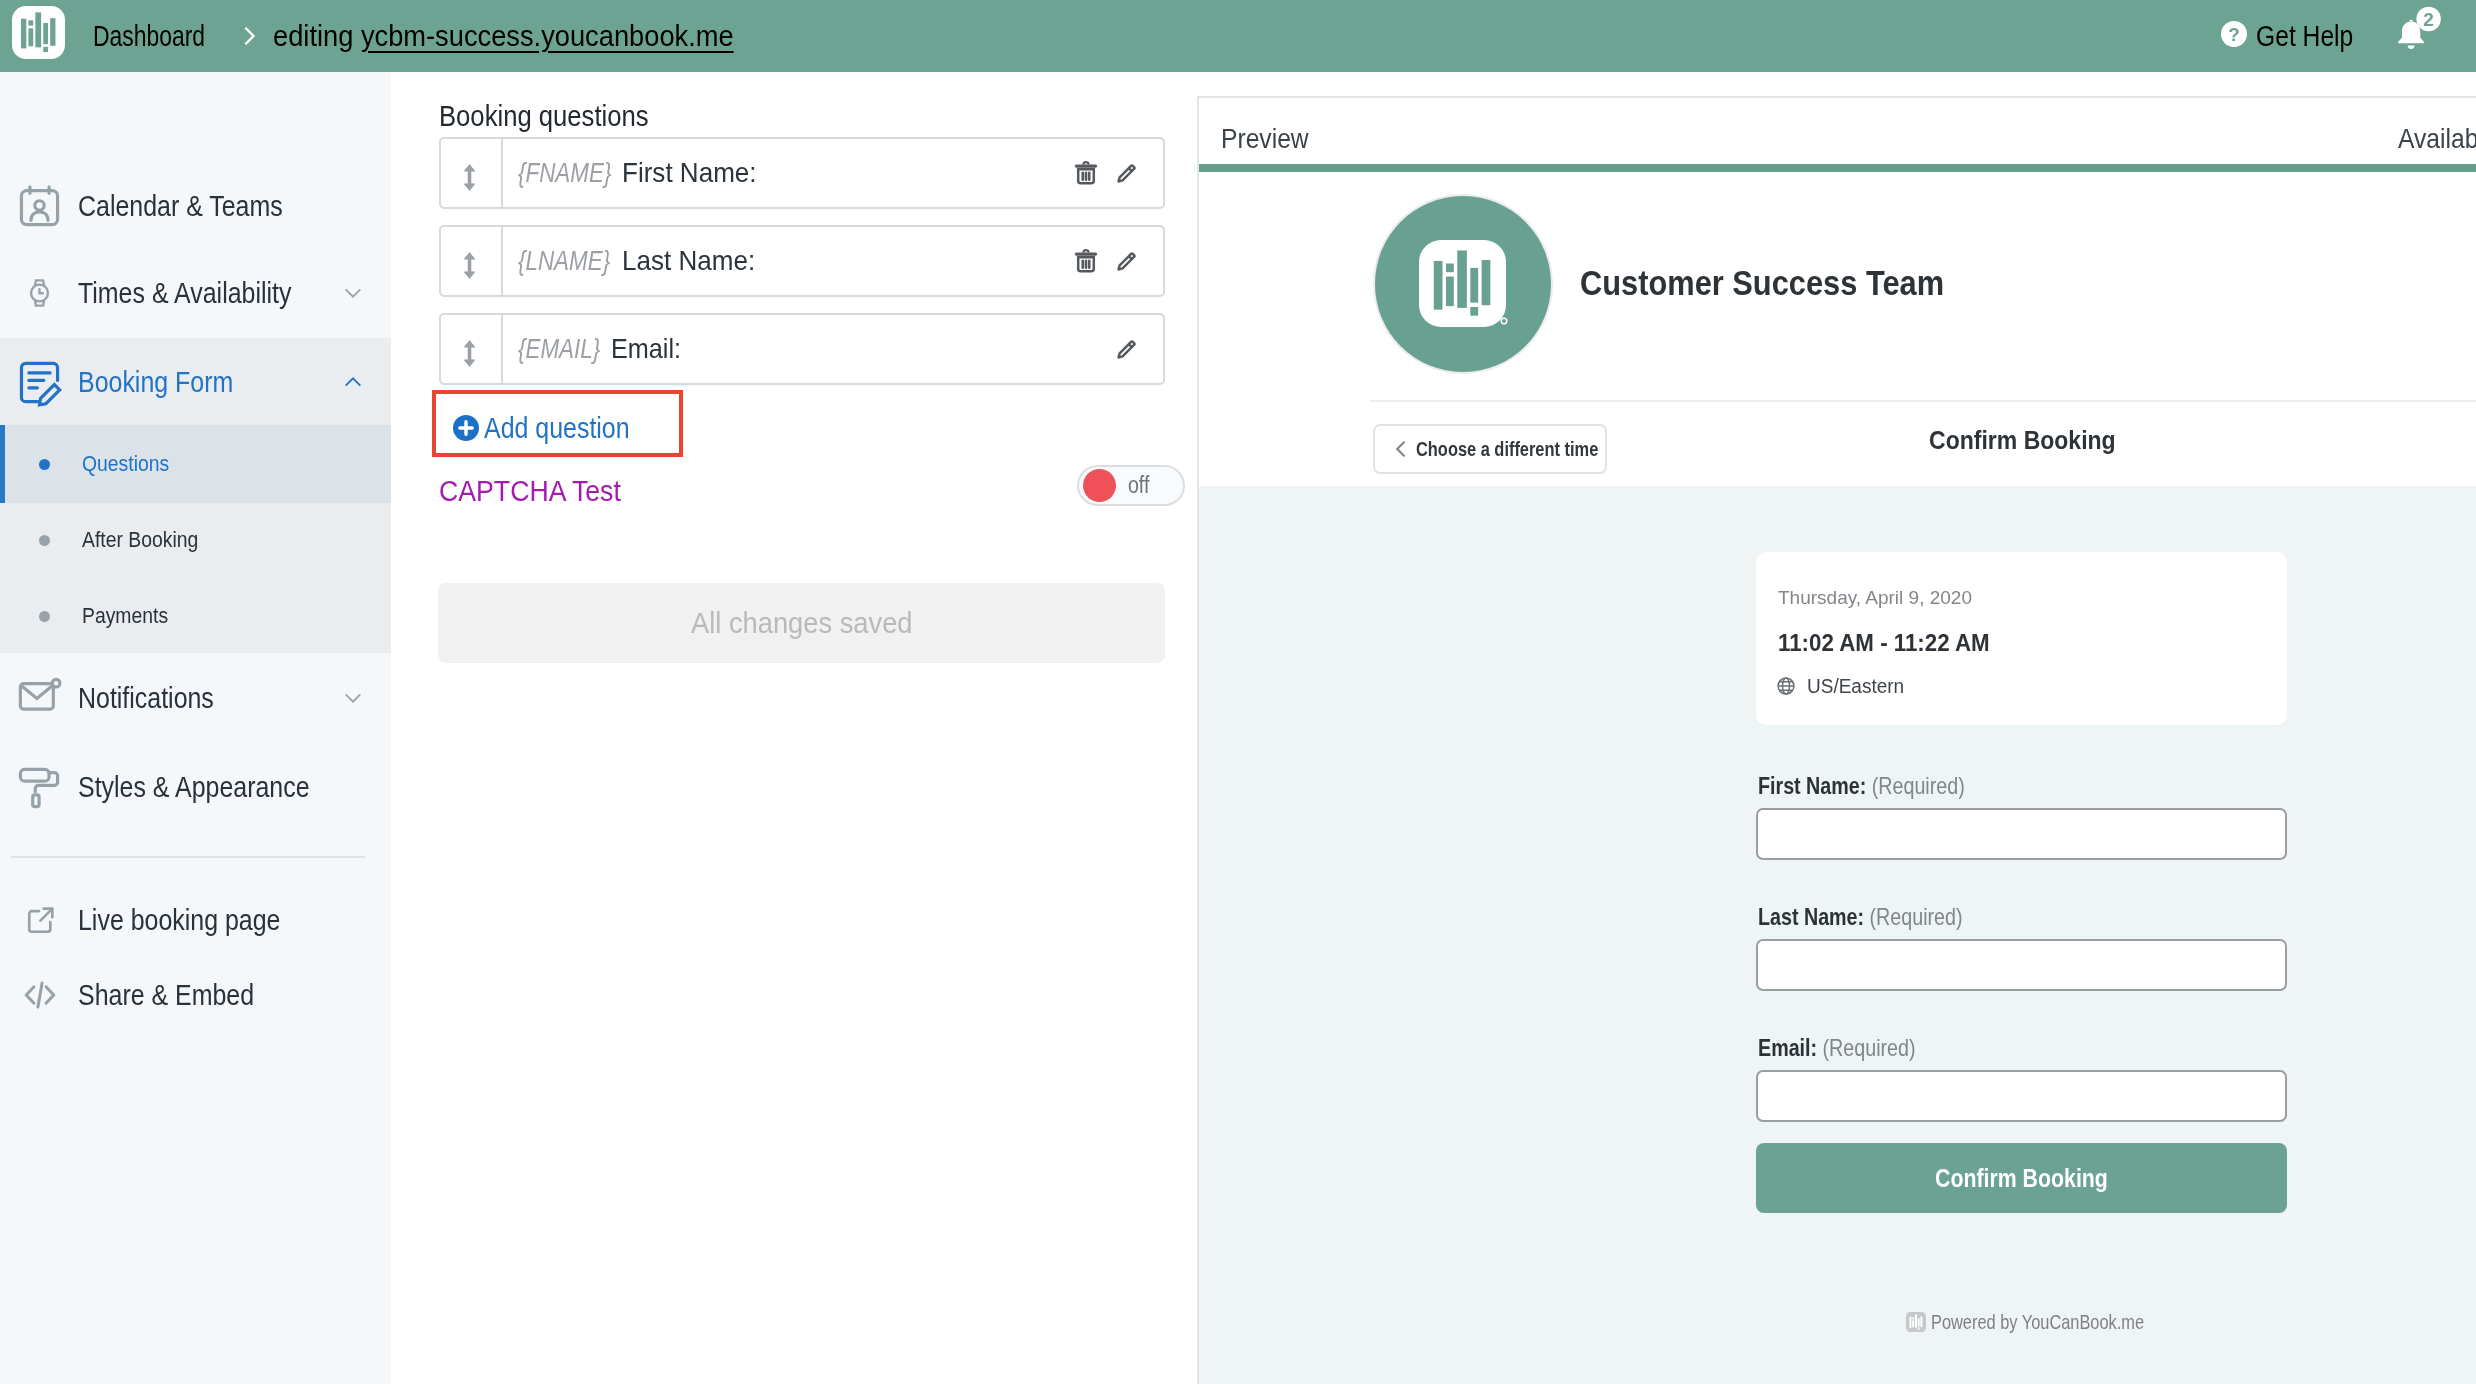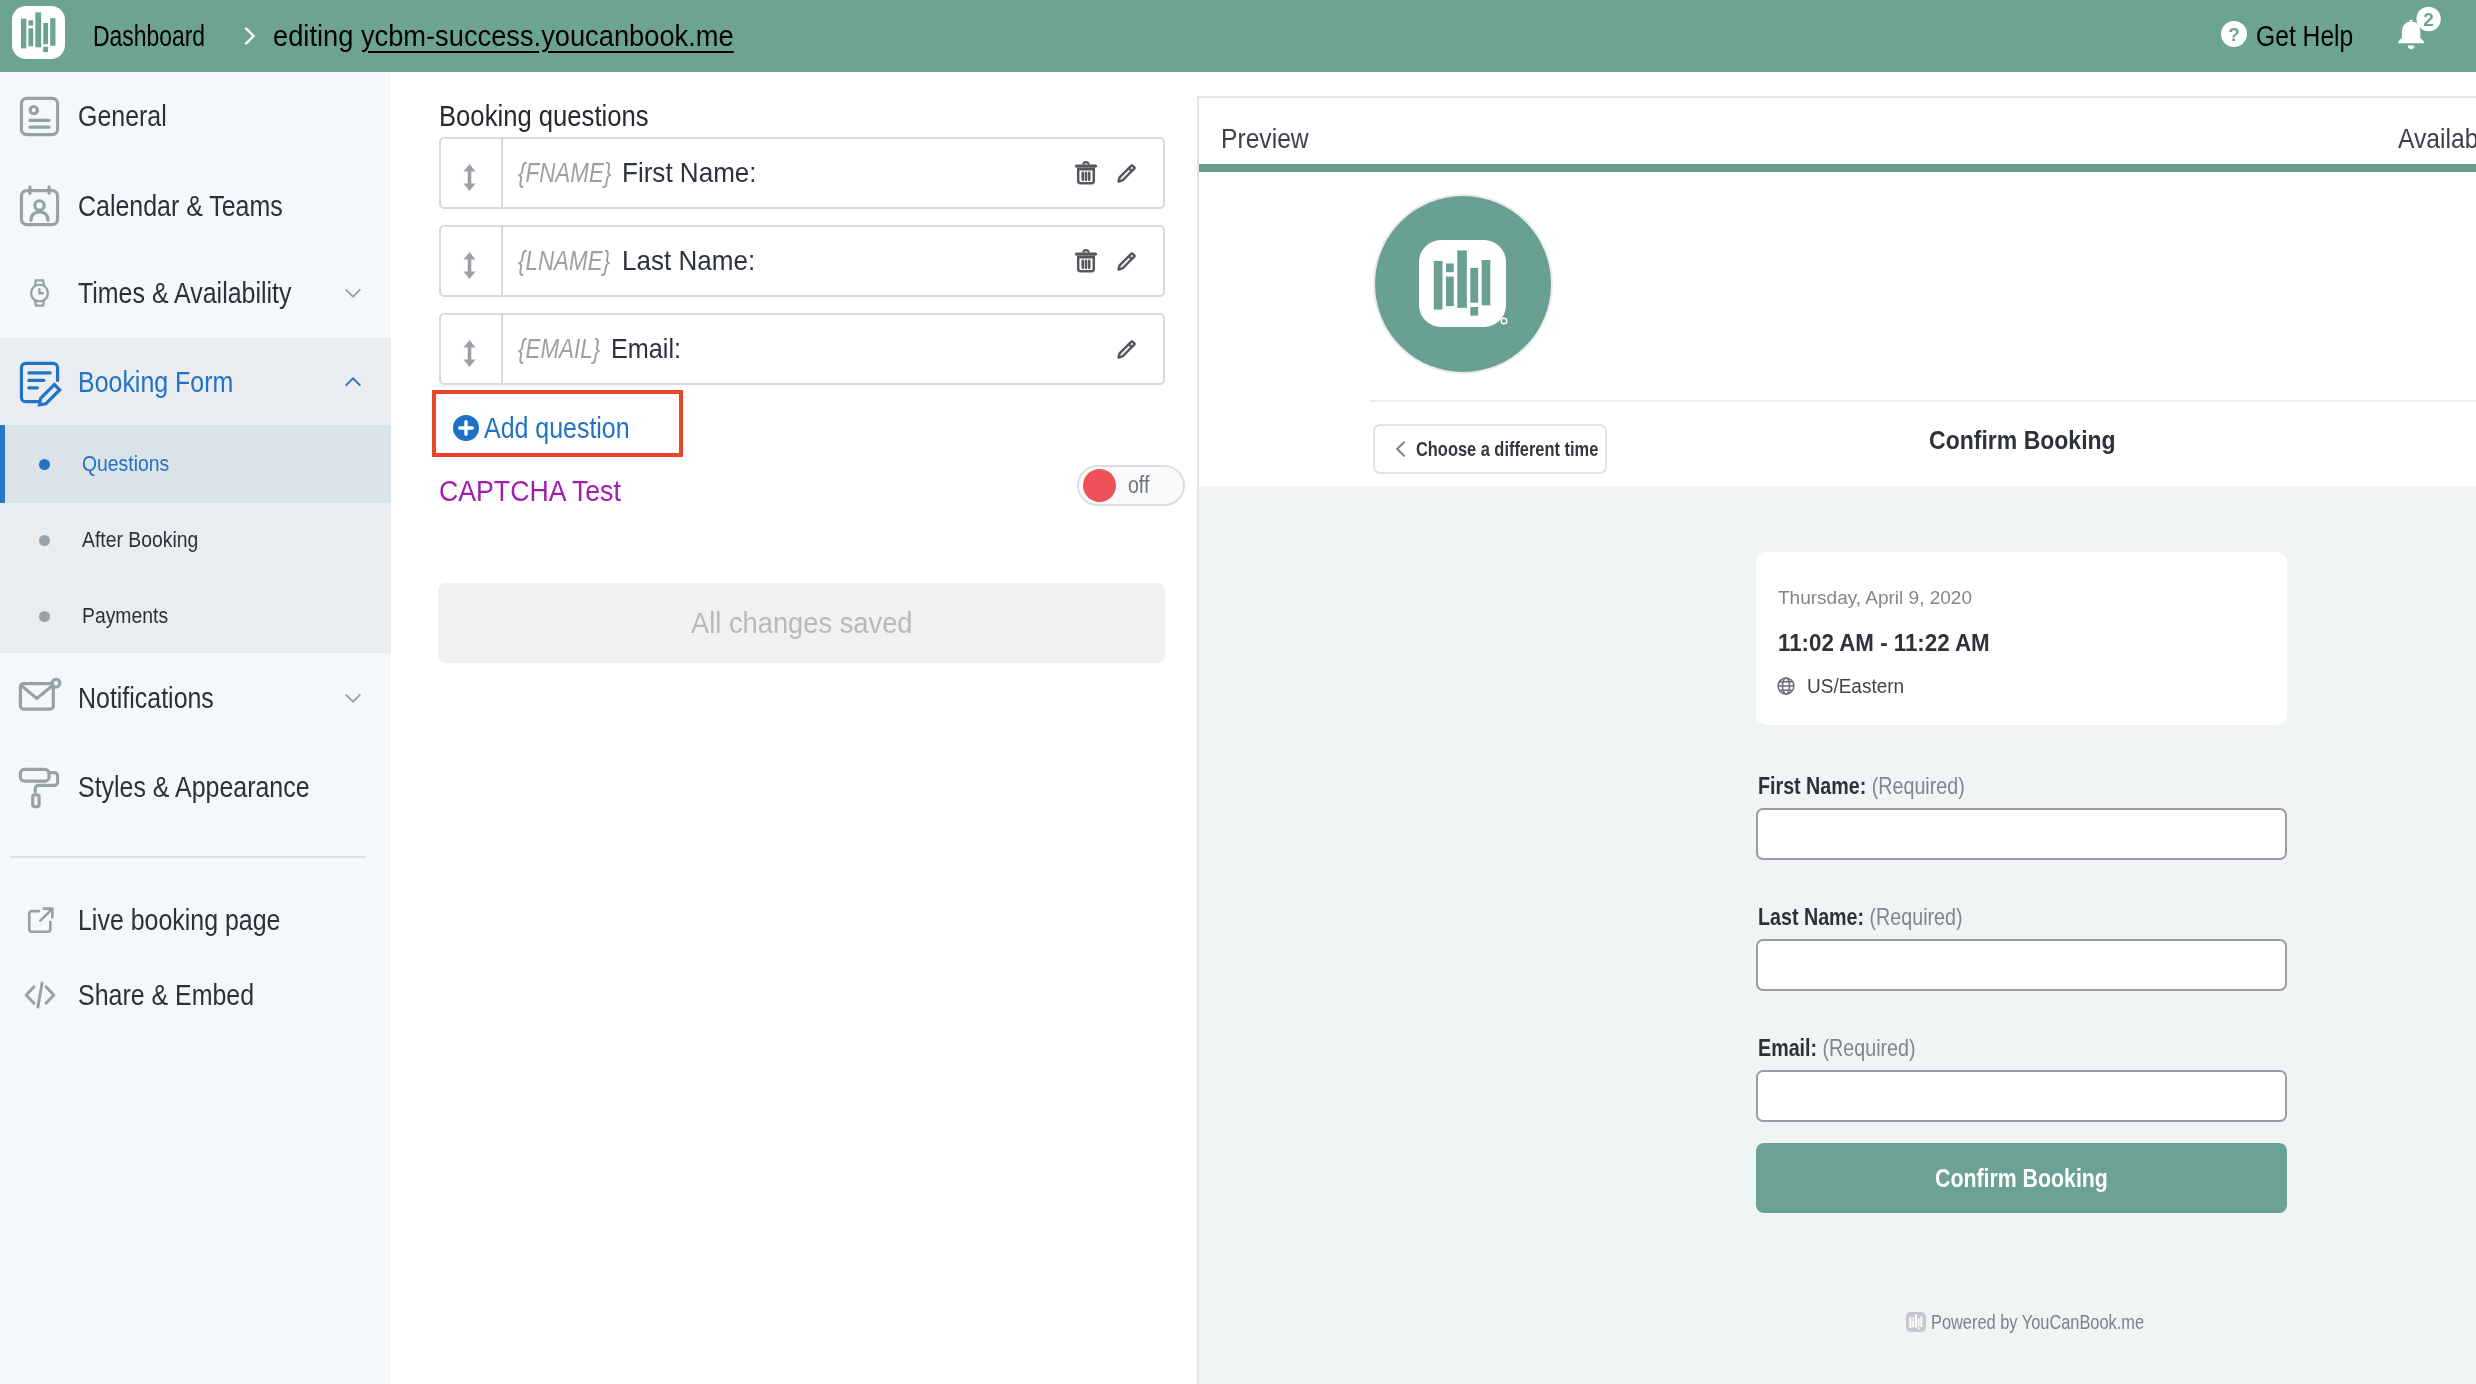--- a/index.html
+++ b/index.html
@@ -75,28 +75,20 @@
     <path fill="#fff" d="M15.1 21.5 c-5.8 0 -9.2 4.2 -9.2 10.6 v5.7 l-3.6 4 v1.5 h25.6 v-1.5 l-3.6 -4 v-5.7 c0 -6.4 -3.4 -10.6 -9.2 -10.6 z m-2.2 0.4 a2.2 2.2 0 1 1 4.4 0 z"></path>
     <circle cx="32.6" cy="19" r="12.25" fill="#fff"></circle>
     <text x="32.6" y="25.8" font-size="19" font-weight="bold" fill="#6da392" text-anchor="middle" font-family="Liberation Sans">2</text>
   </svg>
 </div>
 
 <div id="sidebar">
   <div id="expanded"></div>
   <div id="activerow"></div>
 
-  <div class="nav" style="top:22px;">
-    <svg class="ic" viewBox="0 0 24 24" fill="none" stroke="currentColor" stroke-width="1.5" stroke-linecap="round">
-      <rect x="3.5" y="3.5" width="17" height="17" rx="2.5"></rect>
-      <circle cx="9.3" cy="9" r="1.7"></circle>
-      <path d="M7.5 13.8 h9 M7.5 17 h9"></path>
-    </svg>
-    <span class="lbl"><span class="sx" style="transform:scaleX(0.86)">General</span></span>
-  </div>
 
   <div class="nav" style="top:112px;padding-left:8px;">
     <svg class="ic" viewBox="0 0 24 24" fill="none" stroke="currentColor" stroke-width="1.5" stroke-linecap="round">
       <rect x="3.5" y="4.5" width="17" height="16" rx="2.5"></rect>
       <path d="M7.5 2.8 v3 M16.5 2.8 v3"></path>
       <circle cx="12" cy="11.5" r="2.2"></circle>
       <path d="M8 18.5 c0-2.6 1.8-4 4-4 s4 1.4 4 4"></path>
     </svg>
     <span class="lbl"><span class="sx" style="transform:scaleX(0.86)">Calendar &amp; Teams</span></span>
   </div>
@@ -260,20 +252,21 @@
   </div>
   <div id="greenbar"></div>
 
   <svg class="abs" style="left:174px;top:96px" width="180" height="180" viewBox="0 0 180 180">
     <circle cx="90" cy="90" r="90" fill="#ebebeb"></circle>
     <circle cx="90" cy="90" r="88" fill="#68a191"></circle>
     <rect x="46" y="46" width="87" height="87" rx="22" fill="#fff"></rect>
     <use href="#ycbmbars" x="46" y="46" width="87" height="87" fill="#68a191"></use>
     <circle cx="131" cy="127" r="2.8" fill="none" stroke="#fff" stroke-width="1.4"></circle>
   </svg>
+  <div class="abs" style="left:381px;top:165px;height:40px;line-height:40px;font-size:35px;font-weight:bold;color:#2e3338;"><span class="sx" style="transform:scaleX(0.88)">Customer Success Team</span></div>
 
   <div class="abs" style="left:171px;top:302px;width:1108px;border-top:2px solid #ececec;"></div>
 
   <div class="abs" style="left:174px;top:326px;width:234px;height:50px;border:2px solid #e0e2e3;border-radius:7px;box-sizing:border-box;background:#fff;">
     <svg class="abs" style="left:16px;top:13px" width="20" height="20" viewBox="0 0 24 24" fill="none" stroke="#808689" stroke-width="2.6" stroke-linecap="round">
         <path d="M15.5 4 L7.5 12 L15.5 20"></path>
       </svg>
     <div class="abs" style="left:41px;top:0;width:182px;height:46px;line-height:46px;font-size:20px;font-weight:bold;color:#33383c;white-space:nowrap;"><span class="sx" style="transform:scaleX(0.82)">Choose a different time</span></div>
   </div>
   <div class="abs" style="left:673px;top:317px;width:300px;height:50px;line-height:50px;text-align:center;font-size:25px;font-weight:bold;color:#2e3338;white-space:nowrap;"><span class="sx" style="transform:scaleX(0.92);transform-origin:center;">Confirm Booking</span></div>

